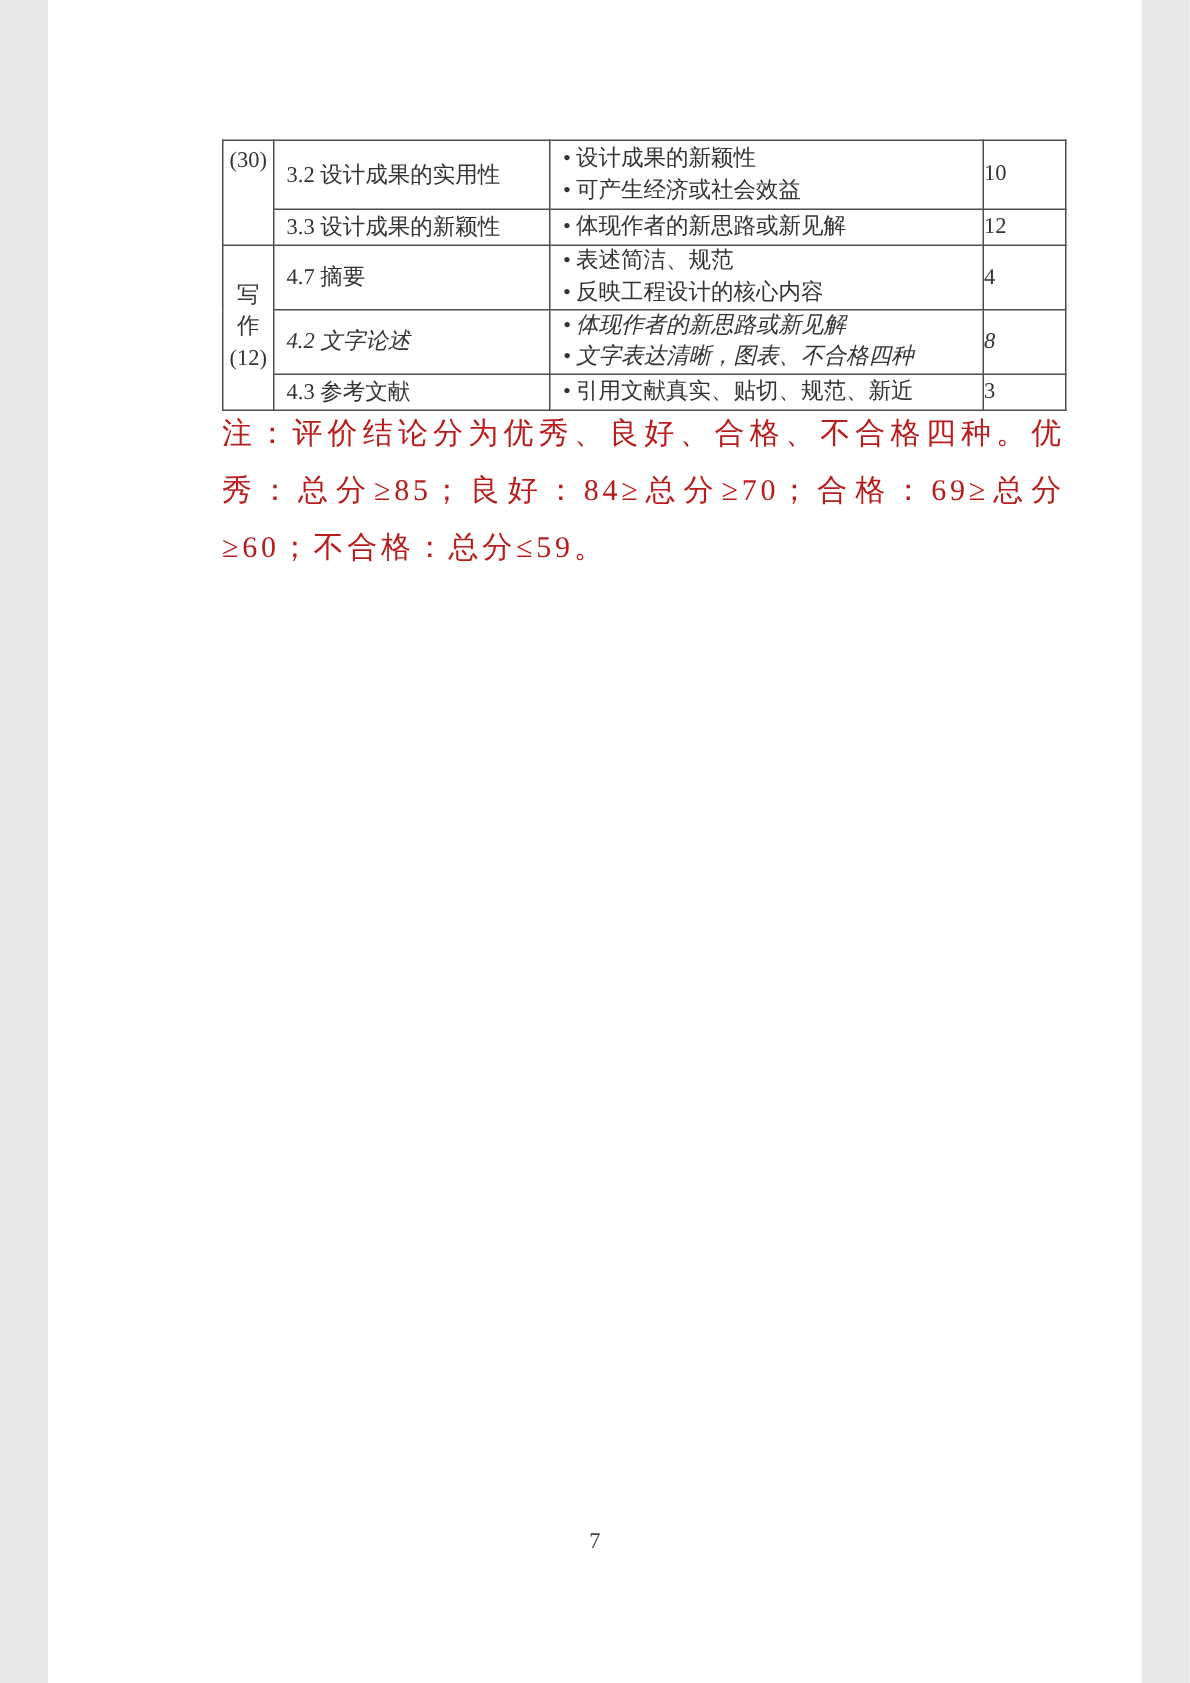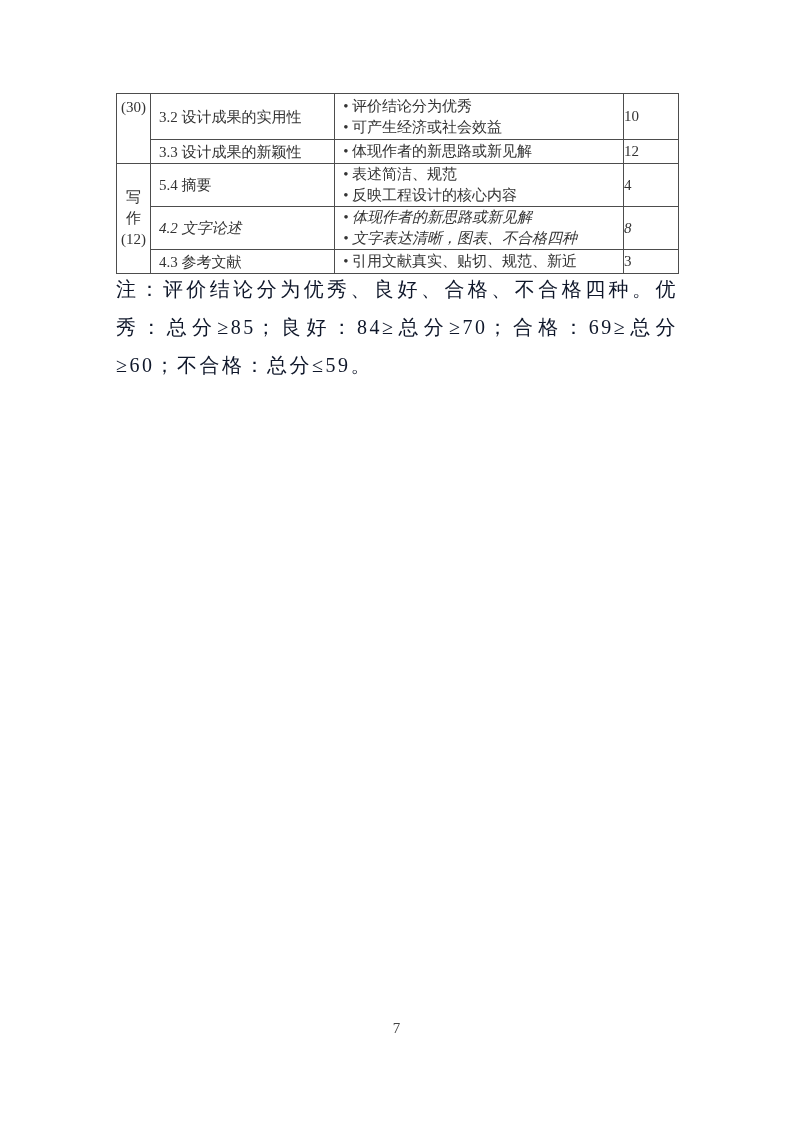--- a/index.html
+++ b/index.html
@@ -2,21 +2,21 @@
 <html><head>
 <meta charset="utf-8">
 <style>
   html, body {
     margin: 0;
     padding: 0;
     background: #e8e8e8;
   }
   .page {
     position: relative;
-    width: 793px;
+    width: 729px;
     height: 1122px;
     margin: 0 auto;
     background: #ffffff;
     font-family: "Liberation Serif", "DejaVu Serif", serif;
     color: #333333;
     overflow: hidden;
   }
 
   
   table.doc-table {
@@ -67,21 +67,21 @@
   .note {
     position: absolute;
     left: 116px;
     top: 270px;
     width: 562px;
     font-size: 20px;
     line-height: 38px;
     letter-spacing: 2.5px;
     text-align: justify;
     text-justify: inter-character;
-    color: #0f172a;
+    color: #b91c1c;
   }
 
   
   .page-number {
     position: absolute;
     top: 1020px;
     left: 0;
     width: 100%;
     text-align: center;
     font-size: 15px;
@@ -102,21 +102,21 @@
     </colgroup>
     <tbody>
       <tr style="height:46px;">
         <td class="group-cell group-top" rowspan="2">
           <div>(30)</div>
         </td>
         <td class="item-cell">
           <span>3.2 设计成果的实用性</span>
         </td>
         <td class="criteria-cell">
-          <span class="bullet-line"><span class="bullet">•</span><span>评价结论分为优秀</span></span>
+          <span class="bullet-line"><span class="bullet">•</span><span>设计成果的新颖性</span></span>
           <span class="bullet-line"><span class="bullet">•</span><span>可产生经济或社会效益</span></span>
         </td>
         <td class="score-cell">
           <span>10</span>
         </td>
       </tr>
       <tr style="height:24px;">
         <td class="item-cell">
           <span>3.3 设计成果的新颖性</span>
         </td>
@@ -127,21 +127,21 @@
           <span>12</span>
         </td>
       </tr>
       <tr style="height:42px;">
         <td class="group-cell" rowspan="3">
           <div>写</div>
           <div>作</div>
           <div>(12)</div>
         </td>
         <td class="item-cell">
-          <span>5.4 摘要</span>
+          <span>4.7 摘要</span>
         </td>
         <td class="criteria-cell">
           <span class="bullet-line"><span class="bullet">•</span><span>表述简洁、规范</span></span>
           <span class="bullet-line"><span class="bullet">•</span><span>反映工程设计的核心内容</span></span>
         </td>
         <td class="score-cell">
           <span>4</span>
         </td>
       </tr>
       <tr style="height:42px;font-style:italic;">

